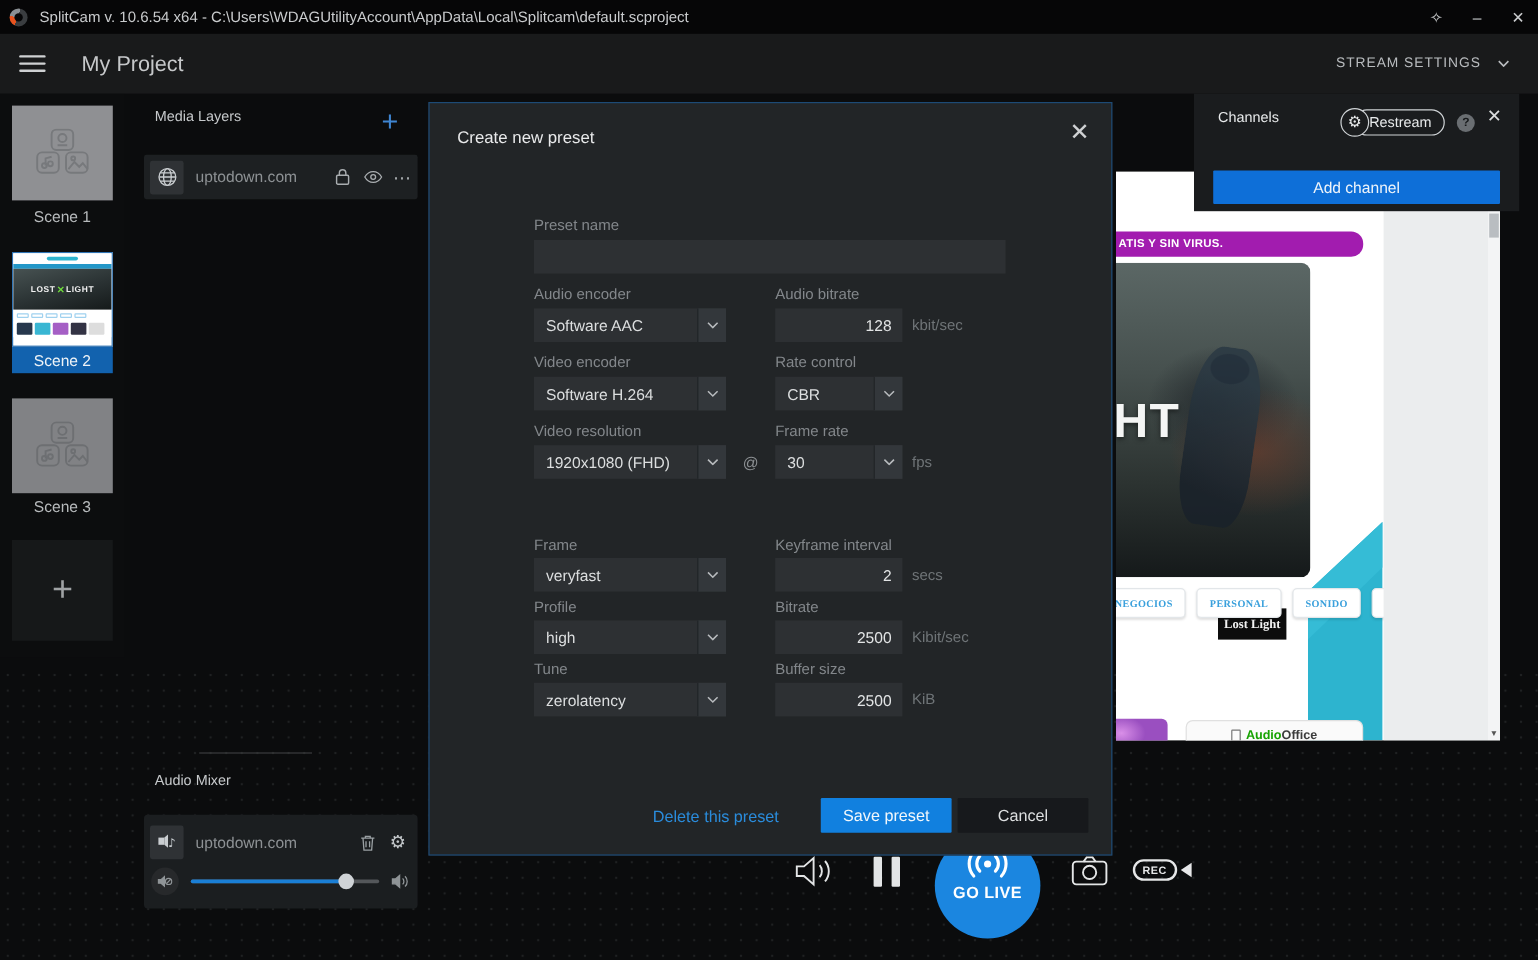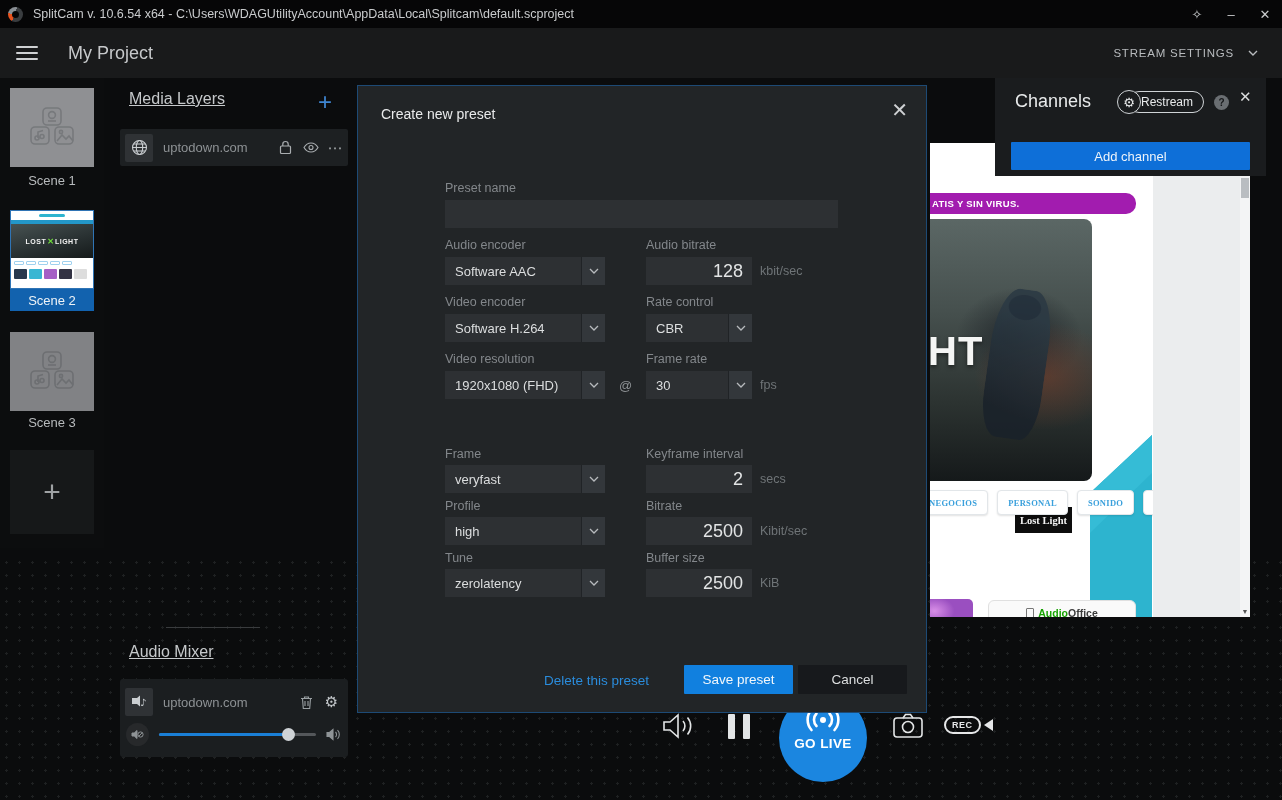--- a/index.html
+++ b/index.html
@@ -53,21 +53,21 @@
     display:flex; align-items:center; justify-content:center; position:relative; }
   .mini .m-hero span{ color:#f2f2f2; font-size:7px; font-weight:bold; letter-spacing:.5px; }
   .mini .m-hero b { color:#6fdc3c; font-size:8px; margin:0 1px; }
   .mini .m-chips { height:9px; background:#fff; display:flex; gap:2px; align-items:center; padding:0 3px; }
   .mini .m-chips i { width:10px; height:4px; border:1px solid #9fd1ef; border-radius:1px; }
   .mini .m-tiles { height:14px; background:#fff; display:flex; gap:2px; align-items:center; padding:0 3px; }
   .mini .m-tiles i { width:13px; height:10px; border-radius:1px; }
 
   
   .media-panel { position:absolute; left:104px; top:78px; width:256px; height:722px; z-index:5; }
-  .panel-title { position:absolute; color:#c6c9cb; font-size:16px; font-weight:400;text-decoration:underline; }
+  .panel-title { position:absolute; color:#c6c9cb; font-size:12px; font-weight:400; }
   .ml-plus { position:absolute; left:214px; top:14px; color:#3f86d2; font-size:24px; font-weight:200; line-height:20px; }
   .layer-row { position:absolute; left:16px; top:51px; width:228px; height:37px; background:#1d2022; border-radius:2px;
     display:flex; align-items:center; }
   .layer-icon-tile { width:28px; height:28px; background:#2f3235; border-radius:2px; margin-left:5px;
     display:flex; align-items:center; justify-content:center; }
   .layer-name { color:#8d9194; font-size:13px; margin-left:10px; flex:1; }
   .layer-cell { width:25px; height:28px; display:flex; align-items:center; justify-content:center; }
   .dots-glyph { color:#a9adb0; font-size:15px; letter-spacing:1px; }
 
   .mixer-divider { position:absolute; left:62px; top:549px; width:94px; height:1px; background:#3a3c3e; }
@@ -111,21 +111,21 @@
   .wp-tile-libre .doc { width:8px; height:10px; border:1px solid #777; border-radius:1px; margin-right:4px; margin-top:1px; }
   .wp-tile-libre .libre { color:#18a303; font-weight:bold; }
   .wp-tile-libre .office { color:#3c3c3c; font-weight:bold; }
   .wp-graycol { position:absolute; left:223px; top:7px; width:87px; height:467px; background:#ebedee; }
   .wp-scroll { position:absolute; left:310px; top:7px; width:10px; height:467px; background:#f3f4f5; }
   .wp-thumbbar { position:absolute; left:1px; top:28px; width:8px; height:20px; background:#b9bdc1; }
   .wp-arrow { position:absolute; left:0; bottom:2px; width:10px; text-align:center; color:#555; font-size:7px; }
 
   
   .channels { position:absolute; left:995px; top:78px; width:271px; height:98px; background:#1a1c1e; z-index:40; }
-  .ch-title { position:absolute; left:20px; top:13px; color:#e8eaeb; font-size:18px; }
+  .ch-title { position:absolute; left:20px; top:13px; color:#e8eaeb; font-size:12px; }
   .restream-pill { position:absolute; left:133px; top:13px; width:76px; height:22px; border:1px solid #cfd3d6;
     border-radius:12px; color:#e8eaeb; font-size:12px; display:flex; align-items:center; justify-content:flex-end;
     padding-right:10px; }
   .restream-gear { position:absolute; left:-12px; top:-2px; width:24px; height:24px; border-radius:50%;
     border:1px solid #cfd3d6; background:#1a1c1e; display:flex; align-items:center; justify-content:center;
     color:#e8eaeb; font-size:13px; font-family:"DejaVu Sans", sans-serif; }
   .help-circle { position:absolute; left:219px; top:17px; width:15px; height:15px; border-radius:50%; background:#6a6e72;
     color:#16181a; font-size:10px; font-weight:bold; display:flex; align-items:center; justify-content:center; }
   .ch-close { position:absolute; left:244px; top:10px; color:#dadcdd; font-size:15px; }
   .add-channel-btn { position:absolute; left:16px; top:64px; width:239px; height:28px; background:#0e6fd8; border:none;
@@ -134,21 +134,21 @@
   
   .dialog { position:absolute; left:357px; top:85px; width:570px; height:628px; background:#222527;
     border:1px solid #1d4a75; z-index:50; }
   .dlg-title { position:absolute; left:23px; top:20px; color:#e9eaeb; font-size:14px; font-weight:400; }
   .dlg-close { position:absolute; right:14px; top:8px; color:#cfd1d3; font-size:20px; font-weight:200; padding:4px; }
   .flabel { position:absolute; color:#83878b; font-size:12.5px; }
   .select { position:absolute; height:28px; background:#2d3033; display:flex; align-items:stretch; }
   .select .val { flex:1; display:flex; align-items:center; padding-left:10px; color:#dcdedf; font-size:13px; }
   .select .chevbox { width:24px; background:#33373b; border-left:1px solid #202326;
     display:flex; align-items:center; justify-content:center; }
-  .ninput { position:absolute; height:28px; background:#2d3033; border:none; color:#e2e4e5; font-size:18px;
+  .ninput { position:absolute; height:28px; background:#2d3033; border:none; color:#e2e4e5; font-size:13px;
     text-align:right; padding:0 9px; font-family:"Liberation Sans", sans-serif; }
   .tinput { text-align:left; }
   .suffix { position:absolute; color:#6f7477; font-size:12.5px; }
   .at-sign { position:absolute; color:#8d9194; font-size:13px; }
   .link-btn { position:absolute; color:#2a8cdc; font-size:13.5px; background:none; border:none;
     font-family:"Liberation Sans", sans-serif; }
   .btn { position:absolute; width:109px; height:29px; border:none; font-size:13.5px;
     font-family:"Liberation Sans", sans-serif; border-radius:1px; }
   .btn-primary { background:#1180df; color:#f2f7fb; }
   .btn-dark { background:#17191c; color:#dddfe0; }

